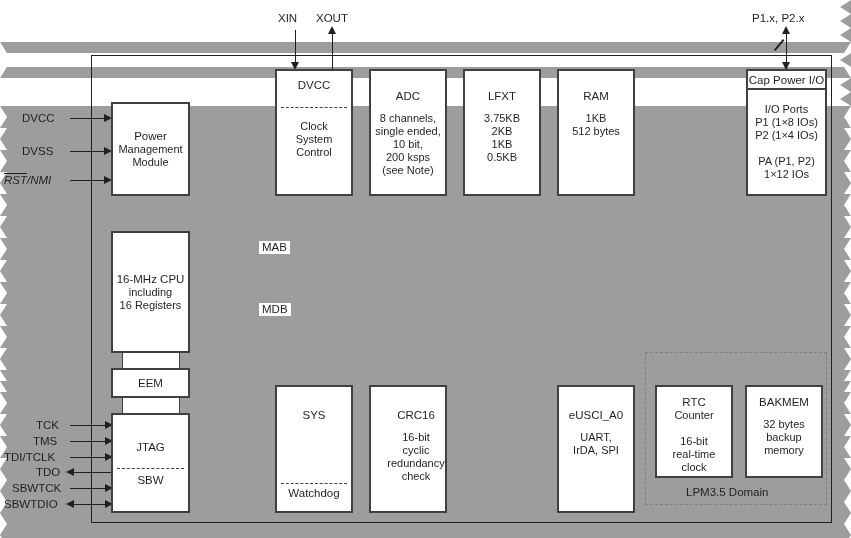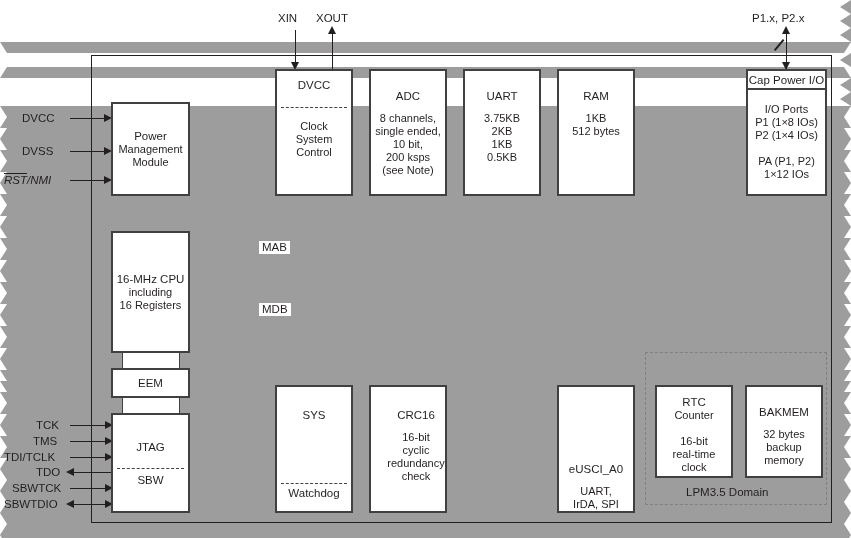--- a/index.html
+++ b/index.html
@@ -241,21 +241,21 @@
     <div class="ttl" style="margin-top:19px;">ADC</div>
     <div class="gap"></div>
     <div class="sub">8 channels,
 single ended,
 10 bit,
 200 ksps
 (see Note)</div>
   </div>
 
   <div class="blk" style="left:463px;top:69px;width:78px;height:127px;justify-content:flex-start;">
-    <div class="ttl" style="margin-top:19px;">UART</div>
+    <div class="ttl" style="margin-top:19px;">LFXT</div>
     <div class="gap"></div>
     <div class="sub">3.75KB
 2KB
 1KB
 0.5KB</div>
   </div>
 
   <div class="blk" style="left:557px;top:69px;width:78px;height:127px;justify-content:flex-start;">
     <div class="ttl" style="margin-top:19px;">RAM</div>
     <div class="gap"></div>
@@ -283,37 +283,37 @@
   <div class="blk" style="left:369px;top:385px;width:78px;height:128px;justify-content:flex-start;padding-left:16px;">
     <div class="ttl" style="margin-top:22px;">CRC16</div>
     <div class="gap"></div>
     <div class="sub">16-bit
 cyclic
 redundancy
 check</div>
   </div>
 
 
-  <div class="blk" style="left:557px;top:385px;width:78px;height:128px;justify-content:flex-end;">
+  <div class="blk" style="left:557px;top:385px;width:78px;height:128px;justify-content:flex-start;">
     <div class="ttl" style="margin-top:22px;">eUSCI_A0</div>
     <div class="gap"></div>
     <div class="sub">UART,
 IrDA, SPI</div>
   </div>
 
   <div class="blk" style="left:655px;top:385px;width:78px;height:93px;justify-content:flex-start;">
     <div class="ttl" style="margin-top:9px;">RTC</div>
     <div class="sub">Counter
 
 16-bit
 real-time
 clock</div>
   </div>
 
   <div class="blk" style="left:745px;top:385px;width:78px;height:93px;justify-content:flex-start;">
-    <div class="ttl" style="margin-top:19px;">BAKMEM</div>
+    <div class="ttl" style="margin-top:9px;">BAKMEM</div>
     <div class="gap"></div>
     <div class="sub">32 bytes
 backup
 memory</div>
   </div>
 
 </div>
 
 </body></html>

